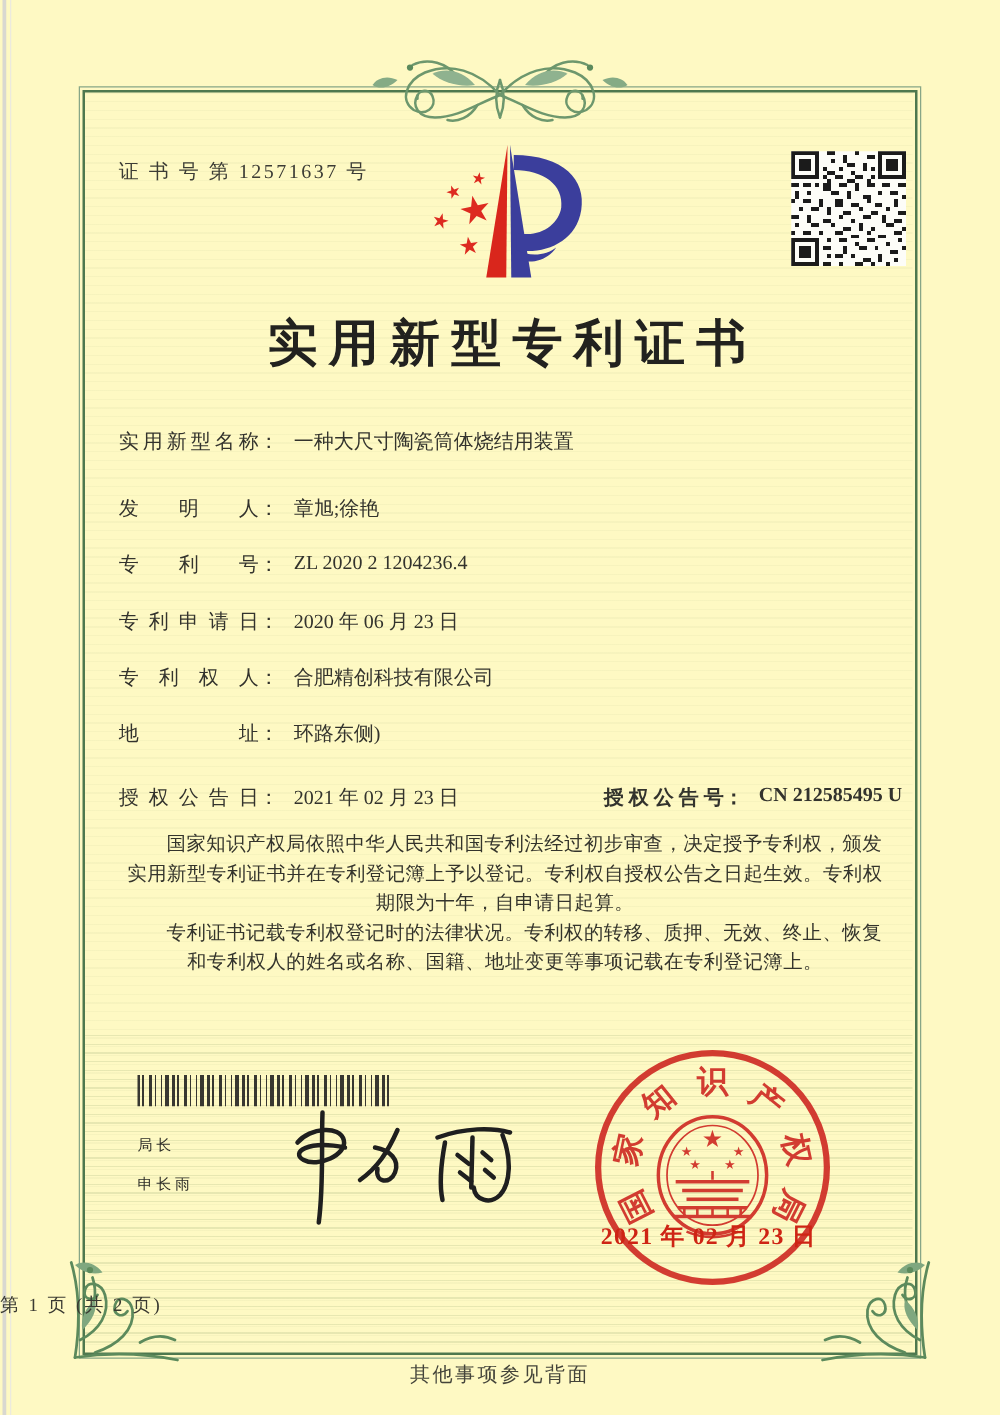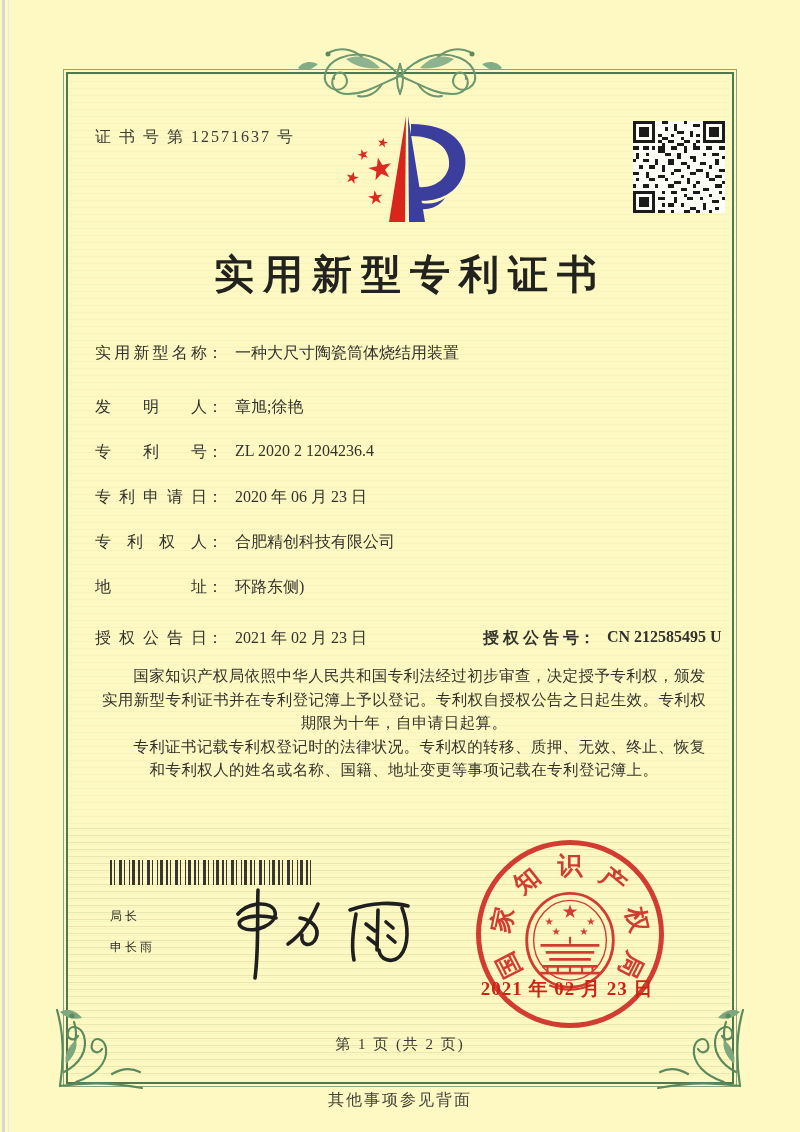--- a/index.html
+++ b/index.html
@@ -61,21 +61,21 @@
   .c1{transform:translate(-50%,-50%) rotate(-78deg)  translateY(-69px);}
   .c2{transform:translate(-50%,-50%) rotate(-39deg)  translateY(-69px);}
   .c3{transform:translate(-50%,-50%) rotate(0deg)    translateY(-69px);}
   .c4{transform:translate(-50%,-50%) rotate(39deg)   translateY(-69px);}
   .c5{transform:translate(-50%,-50%) rotate(78deg)   translateY(-69px);}
   .c6{transform:translate(-50%,-50%) rotate(117deg)  translateY(-69px);}
   .emblem{position:absolute;left:50%;top:54%;transform:translate(-50%,-50%);}
   .seal-date{position:absolute;left:462px;top:976px;width:210px;text-align:center;z-index:4;
              color:#ce2414;font-size:19px;font-weight:600;letter-spacing:1px;}
 
-  .page-info{position:absolute;left:0;top:1035px;width:100%;text-align:center;font-size:15px;color:#3a3a32;letter-spacing:2px;}
+  .page-info{position:absolute;left:0;top:1035px;width:100%;font-size:15px;color:#3a3a32;letter-spacing:2px;}
   .back-note{position:absolute;left:0;top:1090px;width:100%;text-align:center;font-size:16px;color:#44443a;letter-spacing:2px;}
 </style>
 </head>
 <body>
 
 <div class="page">
 
   <div class="scan-edge"></div>
   <div class="scan-edge2"></div>
 

